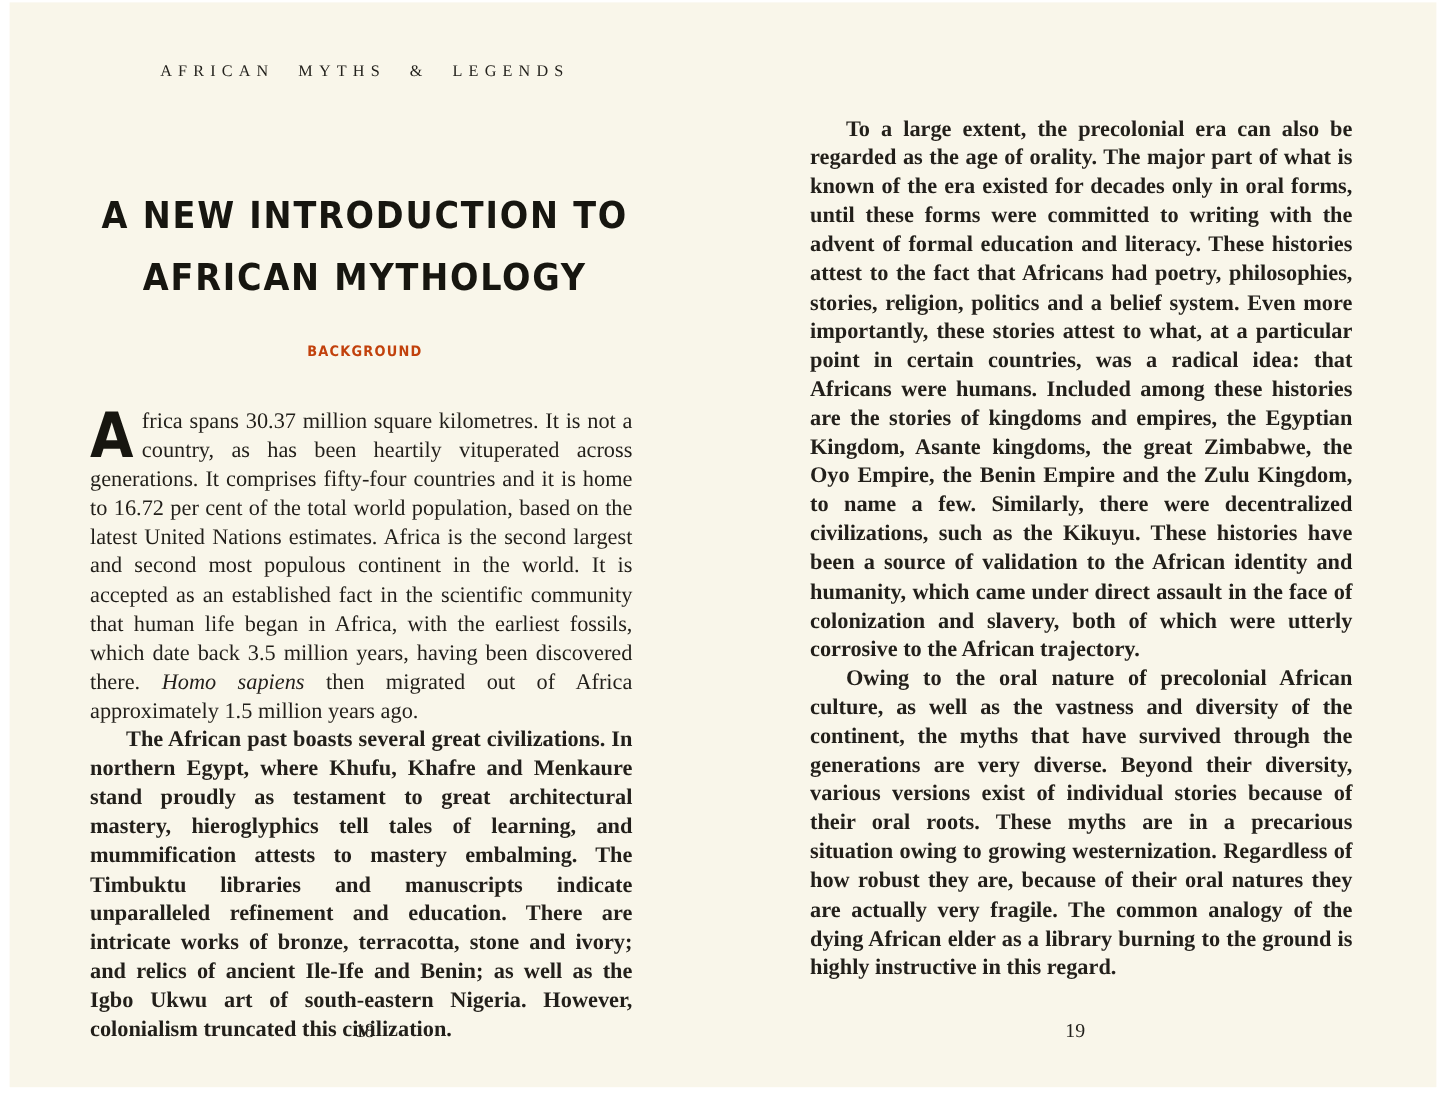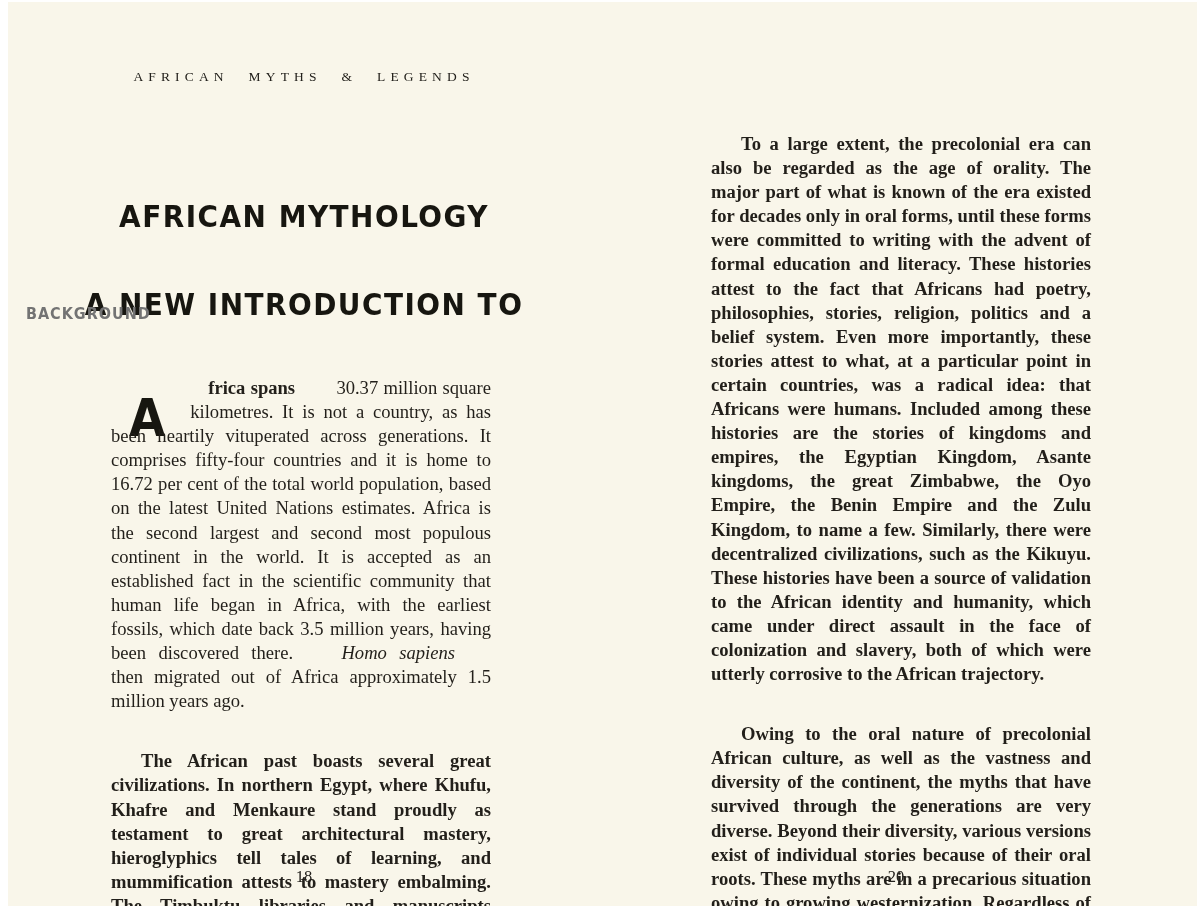--- a/index.html
+++ b/index.html
@@ -1,15 +1,15 @@
 <!DOCTYPE html>
 <html><head>
 <meta charset="utf-8">
 <style>
-  * { margin: 0; padding: 18px; box-sizing: border-box; }
+  * { margin: 0; padding: 0; box-sizing: border-box; }
 
   html, body {
     width: 1200px;
     height: 916px;
     background: #ffffff;
     font-family: "Liberation Serif", serif;
   }
 
   .spread {
     position: absolute;
@@ -56,26 +56,27 @@
     line-height: 52px;
     letter-spacing: 1.5px;
     color: #171610;
   }
 
   .section-heading {
     position: absolute;
     top: 284px;
     left: 0;
     width: 100%;
+    text-align: center;
     font-family: "DejaVu Sans", "Liberation Sans", sans-serif;
     font-stretch: condensed;
     font-weight: bold;
-    font-size: 16px;
+    font-size: 12px;
     letter-spacing: 1px;
-    color: #737373;
+    color: #c2410c;
   }
 
   .body-block {
     position: absolute;
     width: 452px;
     font-size: 18.6px;
     line-height: 24.1px;
     text-align: justify;
     color: #221f1a;
   }
@@ -89,43 +90,43 @@
     font-family: "DejaVu Sans", "Liberation Sans", sans-serif;
     font-stretch: condensed;
     font-weight: bold;
     font-size: 52px;
     line-height: 41px;
     height: 44px;
     margin: 4px 7px 0 0;
     color: #171610;
   }
 
-  .bold-lead { font-weight: bold; margin-top: 19px; }
+  .bold-lead { font-weight: normal; margin-top: 19px; }
 
   .page-number {
     position: absolute;
     top: 847px;
     left: 0;
     width: 100%;
     text-align: center;
     font-size: 16.5px;
     color: #23211c;
   }
 </style>
 </head>
 <body>
 
 <div class="spread">
 
   <section class="page left">
     <header class="running-header">AFRICAN MYTHS &amp; LEGENDS</header>
 
     <div class="chapter-title">
+      <div>A NEW INTRODUCTION TO</div>
       <div>AFRICAN MYTHOLOGY</div>
-      <div>A NEW INTRODUCTION TO</div>
     </div>
 
     <div class="section-heading">BACKGROUND</div>
 
     <div class="body-block">
       <p>
         <span class="dropcap">A</span><span class="bold-lead">frica spans</span><span> 30.37 million square kilometres. It is not a country, as has been heartily vituperated across generations. It comprises fifty-four countries and it is home to 16.72 per cent of the total world population, based on the latest United Nations estimates. Africa is the second largest and second most populous continent in the world. It is accepted as an established fact in the scientific community that human life began in Africa, with the earliest fossils, which date back 3.5 million years, having been discovered there. </span><i>Homo sapiens</i><span> then migrated out of Africa approximately 1.5 million years ago.</span>
       </p>
       <p class="indent">The African past boasts several great civilizations. In northern Egypt, where Khufu, Khafre and Menkaure stand proudly as testament to great architectural mastery, hieroglyphics tell tales of learning, and mummification attests to mastery embalming. The Timbuktu libraries and manuscripts indicate unparalleled refinement and education. There are intricate works of bronze, terracotta, stone and ivory; and relics of ancient Ile-Ife and Benin; as well as the Igbo Ukwu art of south-eastern Nigeria. However, colonialism truncated this civilization.</p>
     </div>
@@ -133,16 +134,16 @@
     <footer class="page-number">18</footer>
   </section>
 
   <section class="page right">
 
     <div class="body-block">
       <p class="indent">To a large extent, the precolonial era can also be regarded as the age of orality. The major part of what is known of the era existed for decades only in oral forms, until these forms were committed to writing with the advent of formal education and literacy. These histories attest to the fact that Africans had poetry, philosophies, stories, religion, politics and a belief system. Even more importantly, these stories attest to what, at a particular point in certain countries, was a radical idea: that Africans were humans. Included among these histories are the stories of kingdoms and empires, the Egyptian Kingdom, Asante kingdoms, the great Zimbabwe, the Oyo Empire, the Benin Empire and the Zulu Kingdom, to name a few. Similarly, there were decentralized civilizations, such as the Kikuyu. These histories have been a source of validation to the African identity and humanity, which came under direct assault in the face of colonization and slavery, both of which were utterly corrosive to the African trajectory.</p>
       <p class="indent">Owing to the oral nature of precolonial African culture, as well as the vastness and diversity of the continent, the myths that have survived through the generations are very diverse. Beyond their diversity, various versions exist of individual stories because of their oral roots. These myths are in a precarious situation owing to growing westernization. Regardless of how robust they are, because of their oral natures they are actually very fragile. The common analogy of the dying African elder as a library burning to the ground is highly instructive in this regard.</p>
     </div>
 
-    <footer class="page-number">20</footer>
+    <footer class="page-number">19</footer>
   </section>
 
 </div>
 
 </body></html>

